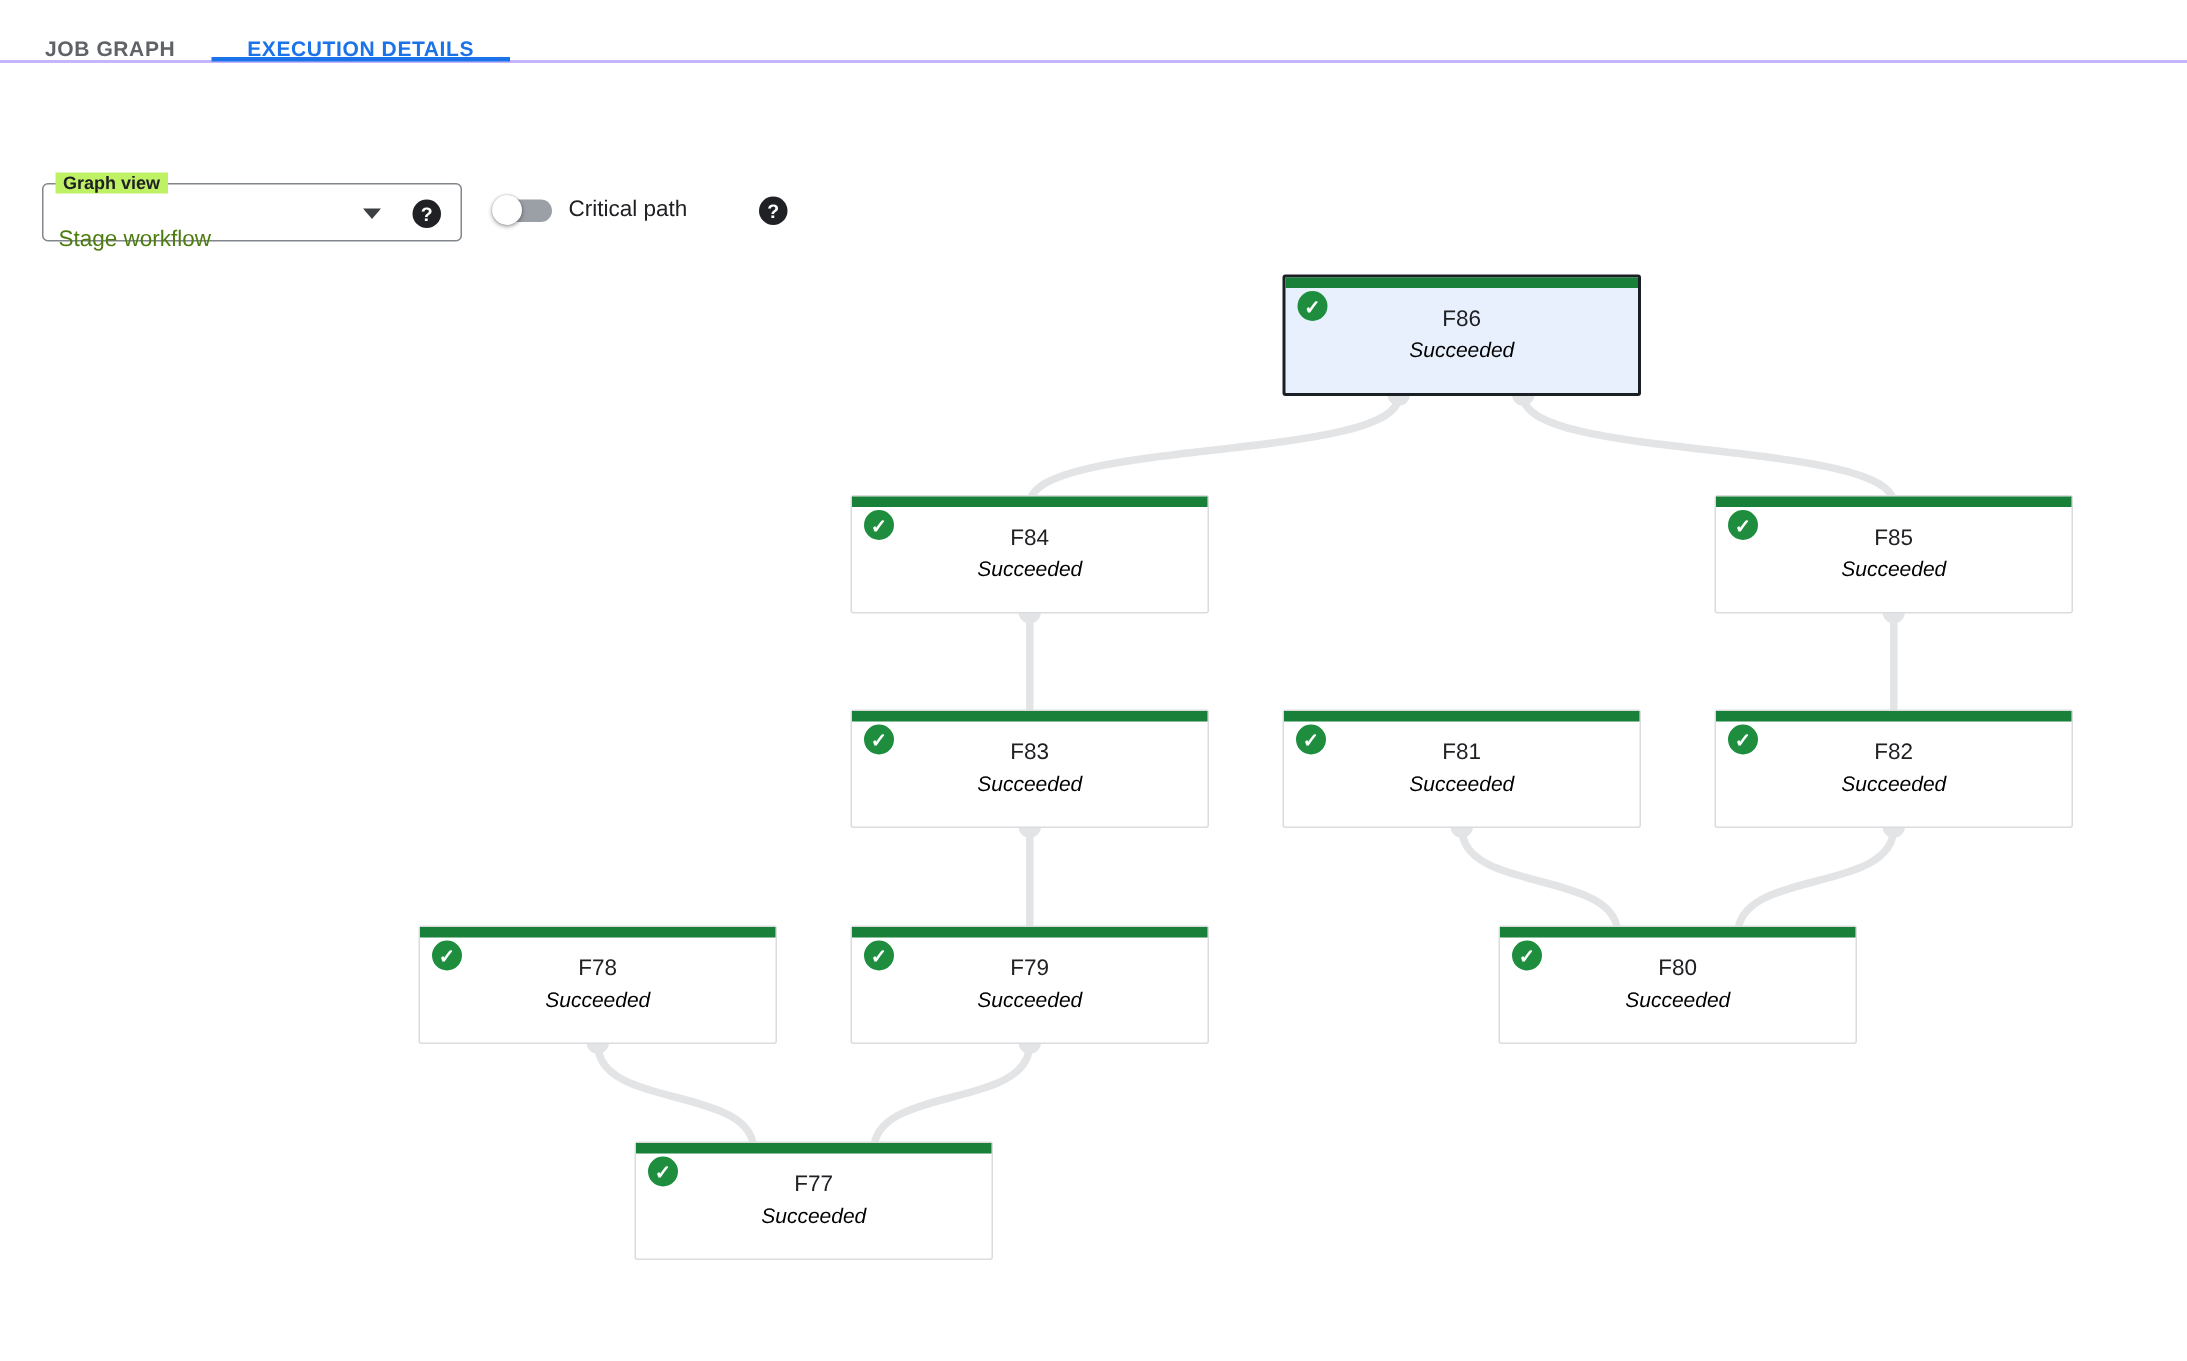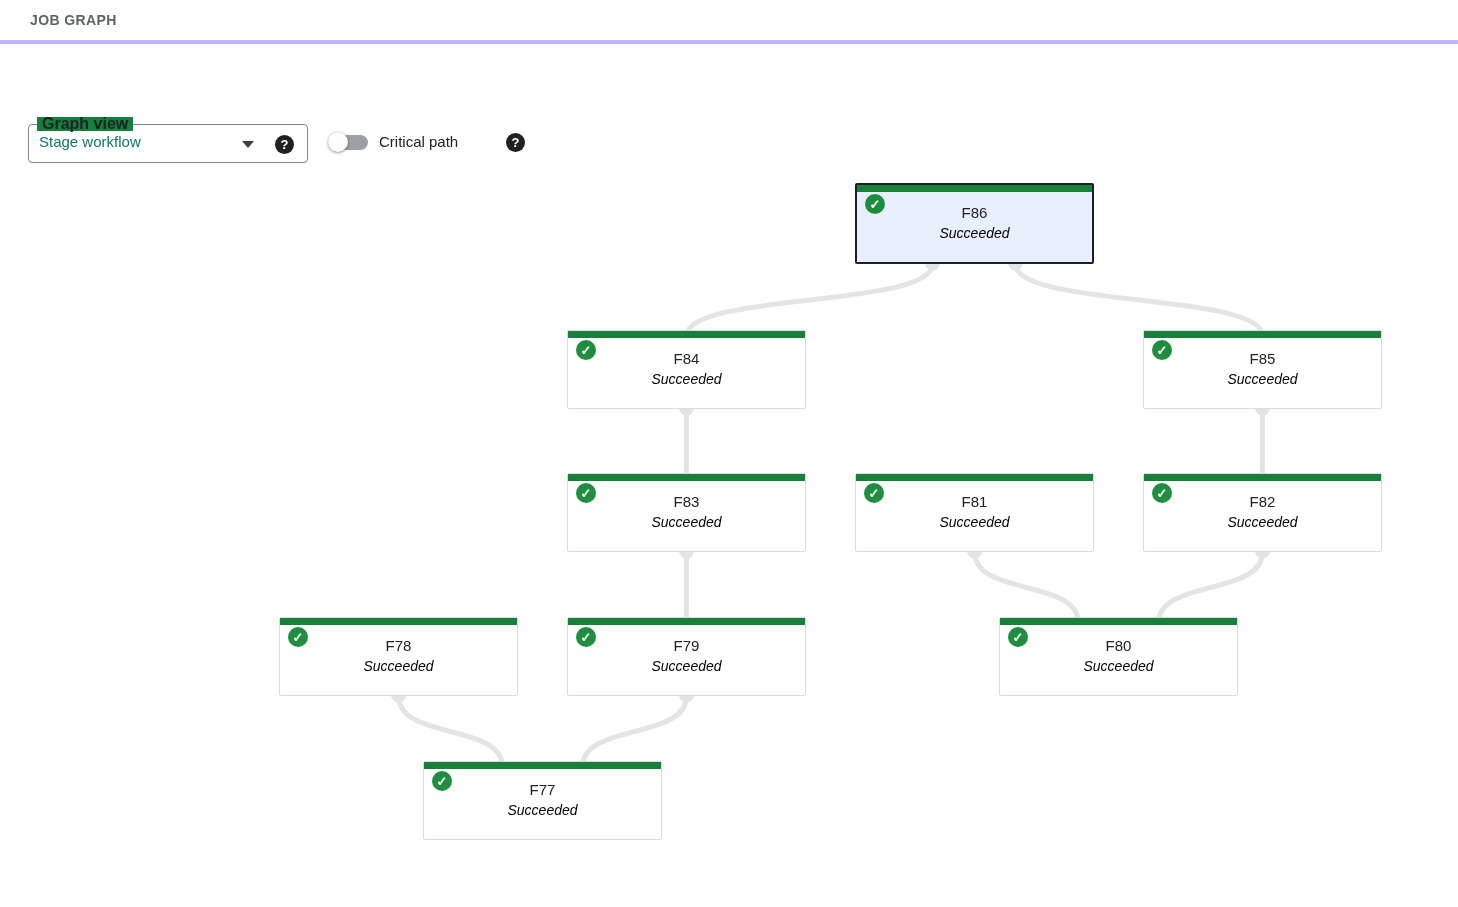--- a/index.html
+++ b/index.html
@@ -1,31 +1,31 @@
 <!DOCTYPE html>
 <html><head>
 <meta charset="utf-8">
 <style>
   html,body{margin:0;padding:0;}
   body{
     width:1458px;height:907px;overflow:hidden;background:#ffffff;
     font-family:"Liberation Sans",sans-serif;color:#202124;position:relative;
   }
   
-  .tabbar{display:flex;align-items:center;height:40px;border-bottom:4px solid #c4b5fd;padding-left:6px;background:#fff;}
+  .tabbar{display:flex;align-items:flex-end;height:40px;border-bottom:2px solid #c4b5fd;padding-left:6px;background:#fff;}
   .tab{position:relative;display:flex;align-items:center;padding:0 24px;font-size:14px;font-weight:bold;
        letter-spacing:.4px;color:#5f6368;cursor:pointer;white-space:nowrap;}
   .tab.active{color:#1a73e8;}
   .tab.active::after{content:"";position:absolute;left:0;right:0;bottom:-1px;height:3px;background:#1a73e8;}
   
   .toolbar{position:relative;height:80px;}
   .select-field{position:absolute;left:28px;top:80px;width:280px;height:39px;border:1px solid #80868b;
        border-radius:4px;box-sizing:border-box;background:#fff;cursor:pointer;}
-  .select-label{position:absolute;top:-8px;left:8px;background:#15803d;padding:0 5px;font-size:16px;font-weight:bold;color:#202124;line-height:14px;}
-  .select-value{position:absolute;left:10px;top:8px;font-size:15px;color:#0f766e;}
+  .select-label{position:absolute;top:-8px;left:8px;background:#bef264;padding:0 5px;font-size:12px;font-weight:bold;color:#202124;line-height:14px;}
+  .select-value{position:absolute;left:10px;top:28px;font-size:15px;color:#4d7c0f;}
   .select-arrow{position:absolute;right:53px;top:16px;width:0;height:0;border-left:6px solid transparent;
        border-right:6px solid transparent;border-top:7px solid #3c4043;}
   .help{width:19px;height:19px;border-radius:50%;background:#202124;color:#fff;font-size:13px;font-weight:bold;
        display:flex;align-items:center;justify-content:center;line-height:1;}
   .help.in-field{position:absolute;right:13px;top:10px;}
   .toggle{position:absolute;left:330px;top:88px;width:40px;height:20px;cursor:pointer;}
   .toggle-track{position:absolute;left:3px;top:3px;width:35px;height:15px;border-radius:8px;background:#9aa0a6;}
   .toggle-thumb{position:absolute;left:-2px;top:0;width:20px;height:20px;border-radius:50%;background:#fff;
        box-shadow:0 1px 3px rgba(0,0,0,.4),0 0 1px rgba(0,0,0,.25);}
   .critical-label{position:absolute;left:379px;top:89px;font-size:15px;color:#202124;text-align:right;}
@@ -40,20 +40,21 @@
   .node .check{position:absolute;left:8px;top:9px;width:20px;height:20px;border-radius:50%;background:#1e8e3e;
        color:#fff;font-size:13px;font-weight:bold;display:flex;align-items:center;justify-content:center;line-height:1;}
   .node .title{margin-top:11px;font-size:15px;font-weight:normal;color:#202124;line-height:19px;}
   .node .status{margin-top:1px;font-size:14px;color:#000000;line-height:20px;font-style:italic;}
 </style>
 </head>
 <body>
 
 <div class="tabbar">
   <div class="tab">JOB GRAPH</div>
+  <div class="tab active">EXECUTION DETAILS</div>
 </div>
 
 <div class="toolbar">
   <div class="select-field">
     <span class="select-label">Graph view</span>
     <span class="select-value">Stage workflow</span>
     <span class="select-arrow"></span>
     <span class="help in-field">?</span>
   </div>
   <div class="toggle">

